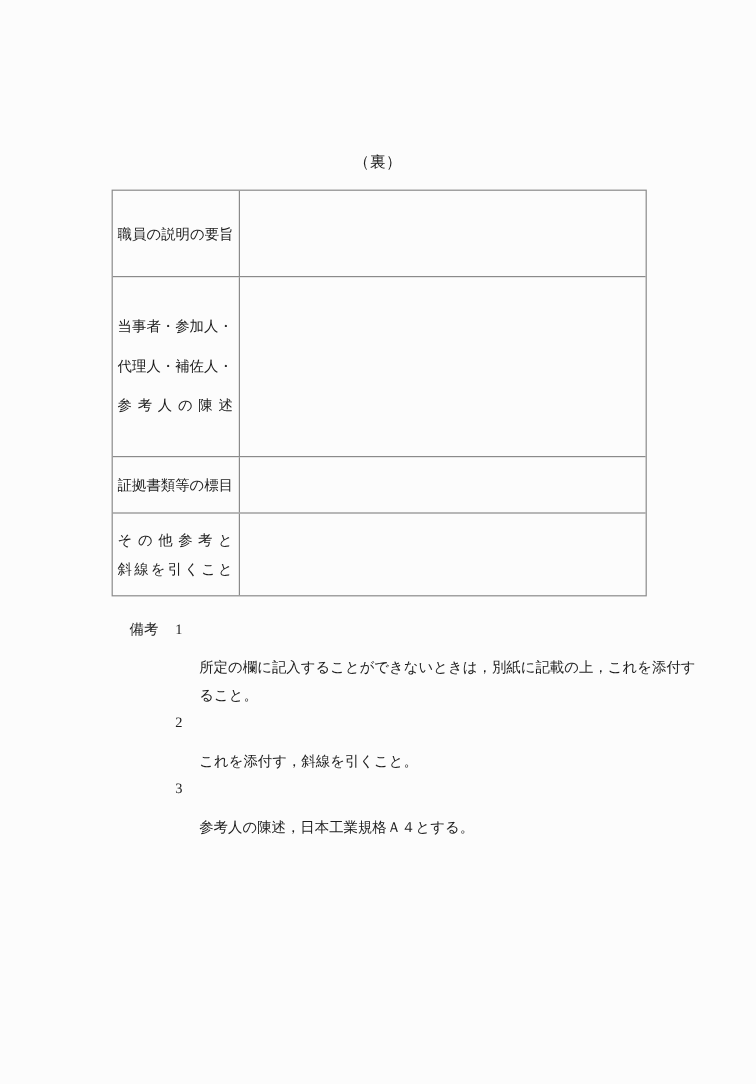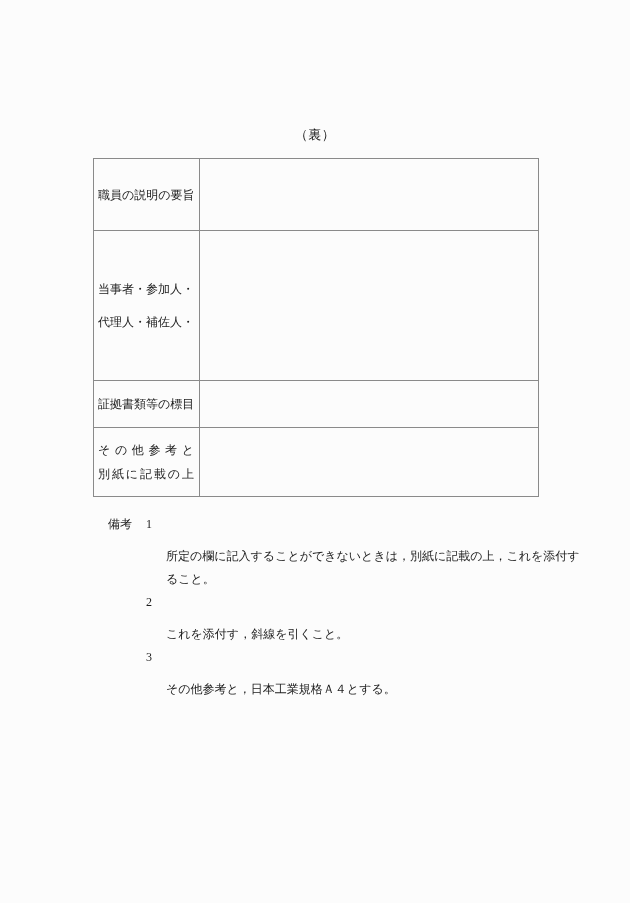--- a/index.html
+++ b/index.html
@@ -88,35 +88,36 @@
       <div class="label-cell">
         <div class="label-line">職員の説明の要旨</div>
       </div>
       <div class="value-cell"></div>
     </div>
 
     <div class="trow row-2">
       <div class="label-cell">
         <div class="label-line">当事者・参加人・</div>
         <div class="label-line">代理人・補佐人・</div>
+        <div class="label-line">参考人の陳述</div>
       </div>
       <div class="value-cell"></div>
     </div>
 
     <div class="trow row-3">
       <div class="label-cell">
         <div class="label-line">証拠書類等の標目</div>
       </div>
       <div class="value-cell"></div>
     </div>
 
     <div class="trow row-4">
       <div class="label-cell">
         <div class="label-line">その他参考と</div>
-        <div class="label-line">別紙に記載の上</div>
+        <div class="label-line">斜線を引くこと</div>
       </div>
       <div class="value-cell"></div>
     </div>
 
   </div>
 
   <div class="notes">
     <div class="note-head">備考</div>
     <div class="note-num">1</div>
     <div class="note-text">
@@ -126,17 +127,17 @@
 
     <div></div>
     <div class="note-num">2</div>
     <div class="note-text">
       <div class="note-line">これを添付す，斜線を引くこと。</div>
     </div>
 
     <div></div>
     <div class="note-num">3</div>
     <div class="note-text">
-      <div class="note-line">その他参考と，日本工業規格Ａ４とする。</div>
+      <div class="note-line">参考人の陳述，日本工業規格Ａ４とする。</div>
     </div>
   </div>
 
 </div>
 
 </body></html>

